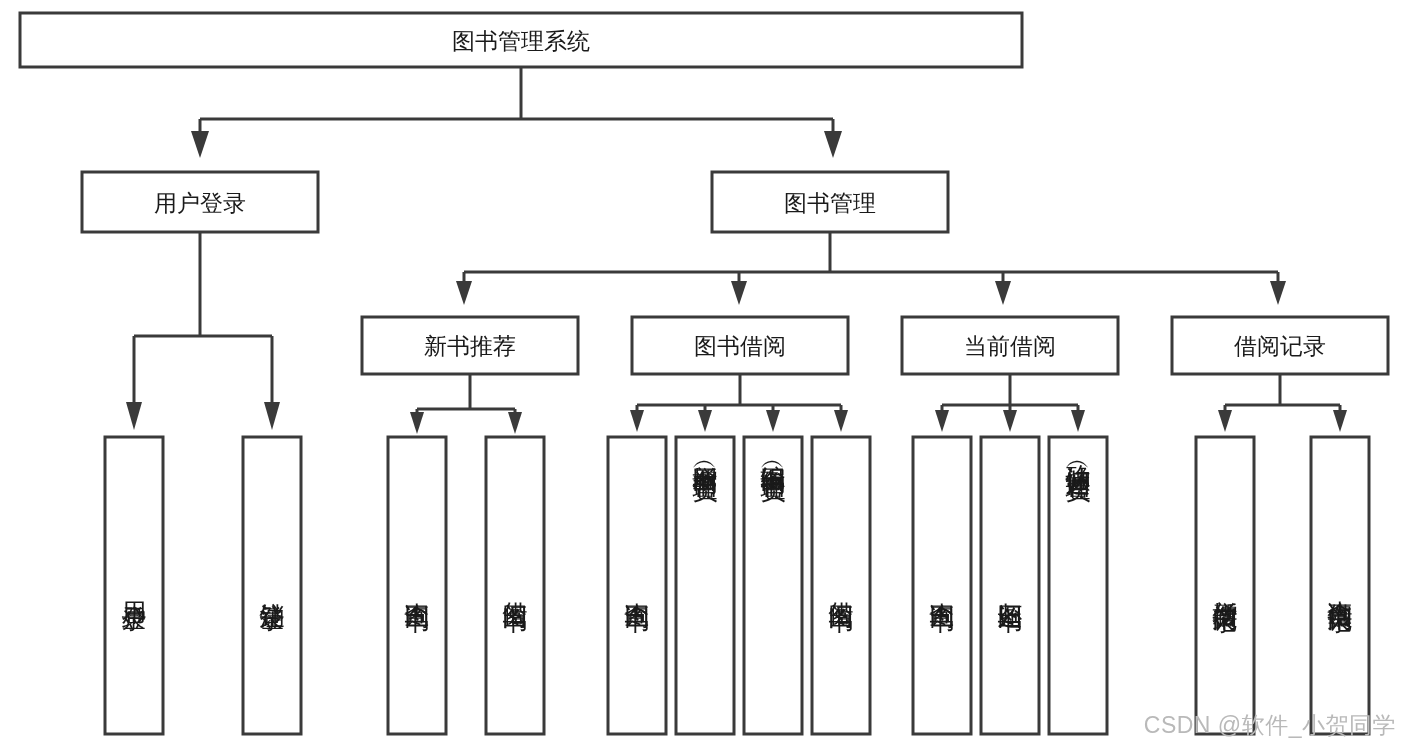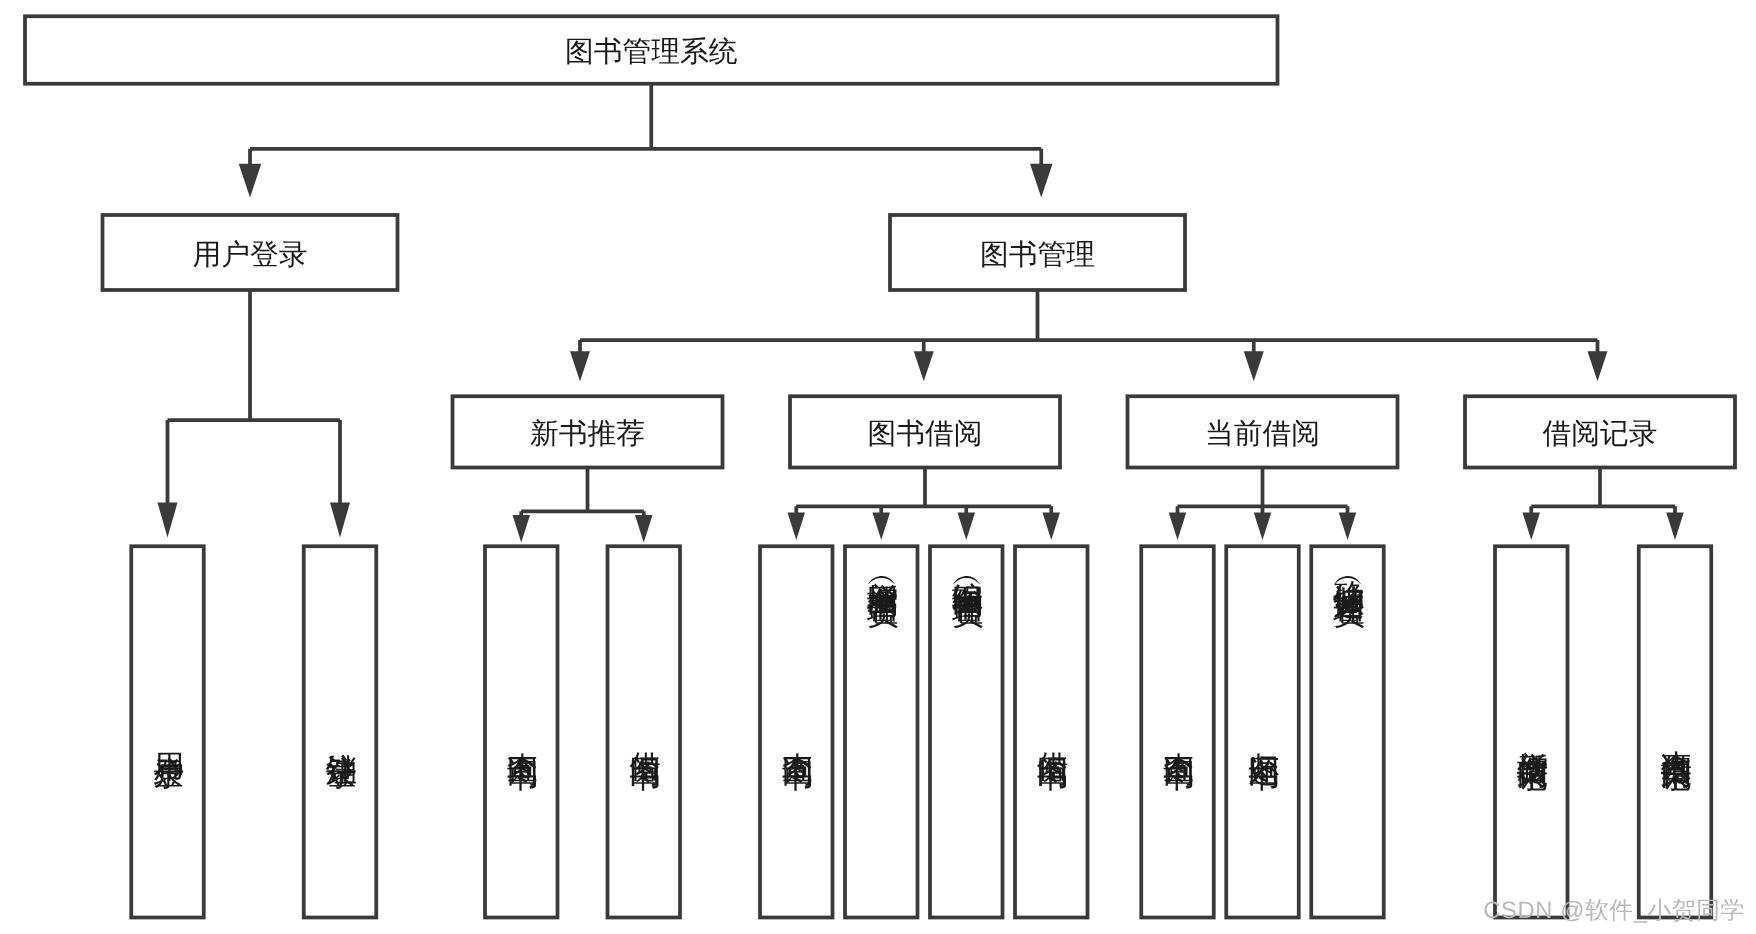--- a/index.html
+++ b/index.html
@@ -66,21 +66,21 @@
     color: #1a1a1a;
     letter-spacing: 2px;
     white-space: nowrap;
     text-align: center;
   }
   .watermark {
     position: absolute;
     right: 9px;
     bottom: 6px;
     font-family: "Liberation Sans", "DejaVu Sans", sans-serif;
-    font-size: 19px;
+    font-size: 23px;
     color: #b9b9b9;
     white-space: nowrap;
     letter-spacing: 0.5px;
   }
 </style>
 </head>
 <body>
 
 <div id="diagram-root">
 

